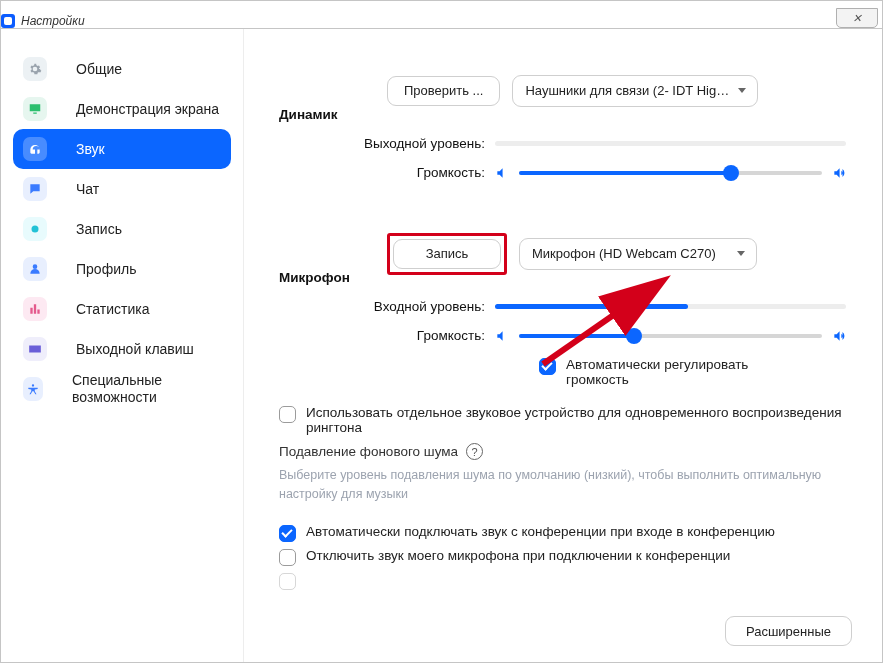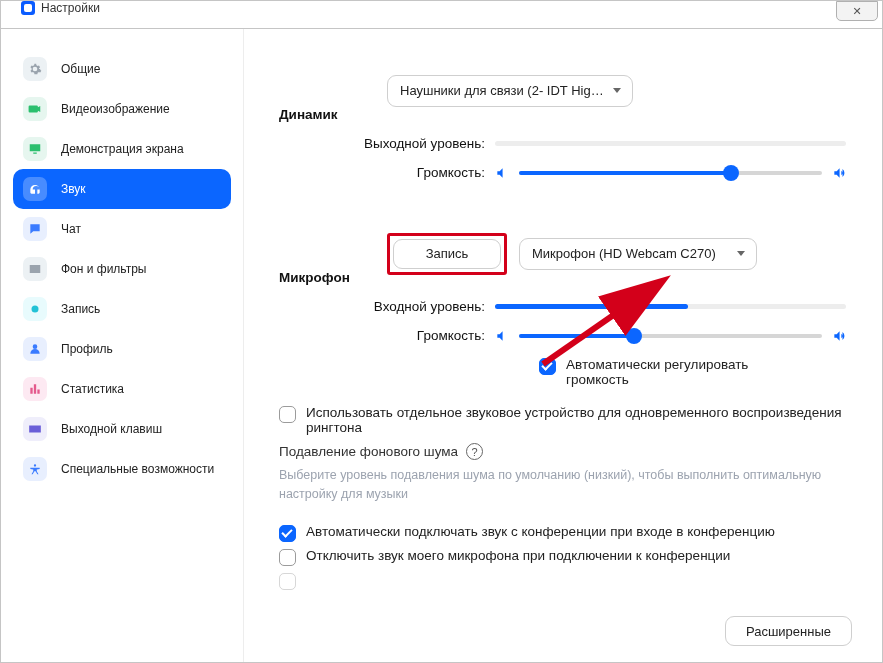--- a/index.html
+++ b/index.html
@@ -1,31 +1,31 @@
 <!DOCTYPE html>
 <html><head>
 <meta charset="utf-8">
 <style>
   * { box-sizing: border-box; font-family: -apple-system, "Segoe UI", Arial, sans-serif; }
   body { margin:0; width:883px; height:663px; background:#fff; overflow:hidden; position:relative; }
 
   
-  .titlebar{height:28px; border:1px solid #c5c5c5; border-bottom:none; display:flex; align-items:flex-start; padding:0 4px 0 20px; font-size:12px; color:#333;}
+  .titlebar{height:28px; border:1px solid #c5c5c5; border-bottom:none; display:flex; align-items:flex-end; padding:0 4px 0 0; font-size:12px; color:#333;font-style:italic;}
   .titlebar .t-icon{width:14px;height:14px;border-radius:3px;background:#0b5cff;position:relative;margin-right:6px;}
   .titlebar .t-icon::after{content:"";position:absolute;inset:3px;border-radius:2px;background:#fff;}
   .titlebar .spacer{flex:1;}
   .close-btn{width:42px;height:20px;border:1px solid #b0b0b0;border-top-left-radius:0;border-top-right-radius:0;border-bottom-left-radius:5px;border-bottom-right-radius:5px;background:#f3f3f3;display:flex;align-items:center;justify-content:center;font-size:11px;color:#555;}
 
   
   .window{height:635px; border:1px solid #c5c5c5; display:flex; position:relative;}
 
   
   .sidebar{width:242px; padding:20px 12px; }
   .side-sep{position:absolute; left:242px; top:0; bottom:0; width:1px; background:#ededed;}
-  .nav-item{display:flex;align-items:center;height:40px;border-radius:10px;padding:0 10px;font-size:12px;color:#222;cursor:default;}
+  .nav-item{display:flex;align-items:center;height:40px;border-radius:10px;padding:0 10px;font-size:14px;color:#222;cursor:default;gap:15px;}
   .nav-item .ic{width:24px;height:24px;border-radius:7px;margin-right:14px;display:flex;align-items:center;justify-content:center;}
   .nav-item.active{background:#0b66ff;color:#fff;}
   .nav-item .lbl{white-space:normal;line-height:1.2;}
   
   .ic svg{width:14px;height:14px;display:block;}
   .ic-general    {background:#ecf1f4;}  .ic-general   svg{fill:#9aa3ad;}
   .ic-video      {background:#e6f6ef;}  .ic-video     svg{fill:#2bbf6e;}
   .ic-audio      {background:#fff;}     .ic-audio     svg{fill:#fff;}
   .nav-item.active .ic-audio{background:rgba(255,255,255,.25);}
   .ic-share      {background:#e6f6ef;}  .ic-share     svg{fill:#2bbf6e;}
@@ -97,28 +97,20 @@
 
     <div class="nav-item">
       <span class="ic ic-general">
           <svg viewBox="0 0 24 24">
             <path d="M12 8a4 4 0 100 8 4 4 0 000-8zm9 4a7 7 0 01-.1 1.2l2 1.6-2 3.4-2.4-.9a7 7 0 01-2 1.2l-.4 2.5H11l-.4-2.5a7 7 0 01-2-1.2l-2.4.9-2-3.4 2-1.6A7 7 0 016 12a7 7 0 01.1-1.2l-2-1.6 2-3.4 2.4.9a7 7 0 012-1.2L11 3h3l.4 2.5a7 7 0 012 1.2l2.4-.9 2 3.4-2 1.6c.1.4.2.8.2 1.2z"></path>
           </svg>
         </span>
       <span class="lbl">Общие</span>
     </div>
 
-    <div class="nav-item">
-      <span class="ic ic-video">
-          <svg viewBox="0 0 24 24">
-            <path d="M3 6h12a2 2 0 012 2v1l4-2v10l-4-2v1a2 2 0 01-2 2H3a2 2 0 01-2-2V8a2 2 0 012-2z"></path>
-          </svg>
-        </span>
-      <span class="lbl">Видеоизображение</span>
-    </div>
 
     <div class="nav-item">
       <span class="ic ic-share">
           <svg viewBox="0 0 24 24">
             <path d="M3 4h18v12H3zM9 20h6v-2H9zM12 7l4 4h-3v3h-2v-3H8z"></path>
           </svg>
         </span>
       <span class="lbl">Демонстрация экрана</span>
     </div>
 
@@ -133,28 +125,20 @@
 
     <div class="nav-item">
       <span class="ic ic-chat">
           <svg viewBox="0 0 24 24">
             <path d="M4 4h16v12H9l-5 4z"></path>
           </svg>
         </span>
       <span class="lbl">Чат</span>
     </div>
 
-    <div class="nav-item">
-      <span class="ic ic-bg">
-          <svg viewBox="0 0 24 24">
-            <path d="M3 5h18v14H3zm3 10l3-4 2 3 3-5 4 6z"></path>
-          </svg>
-        </span>
-      <span class="lbl">Фон и фильтры</span>
-    </div>
 
     <div class="nav-item">
       <span class="ic ic-rec">
           <svg viewBox="0 0 24 24">
             <circle cx="12" cy="12" r="6"></circle>
           </svg>
         </span>
       <span class="lbl">Запись</span>
     </div>
 
@@ -192,20 +176,23 @@
           </svg>
         </span>
       <span class="lbl">Специальные возможности</span>
     </div>
   </div>
 
   <div class="main">
 
     <div class="row">
       <div class="sec-label">Динамик</div>
+      <button class="btn" style="margin-right:12px;min-width:108px;">
+          <span>Проверить ...</span>
+        </button>
       <div class="sel">
           <span>Наушники для связи (2- IDT Hig…</span>
         </div>
     </div>
 
     <div class="lvl-row">
       <div class="lvl-label">Выходной уровень:</div>
       <div class="meter">
           <div class="fill" style="width:0%"></div>
         </div>

